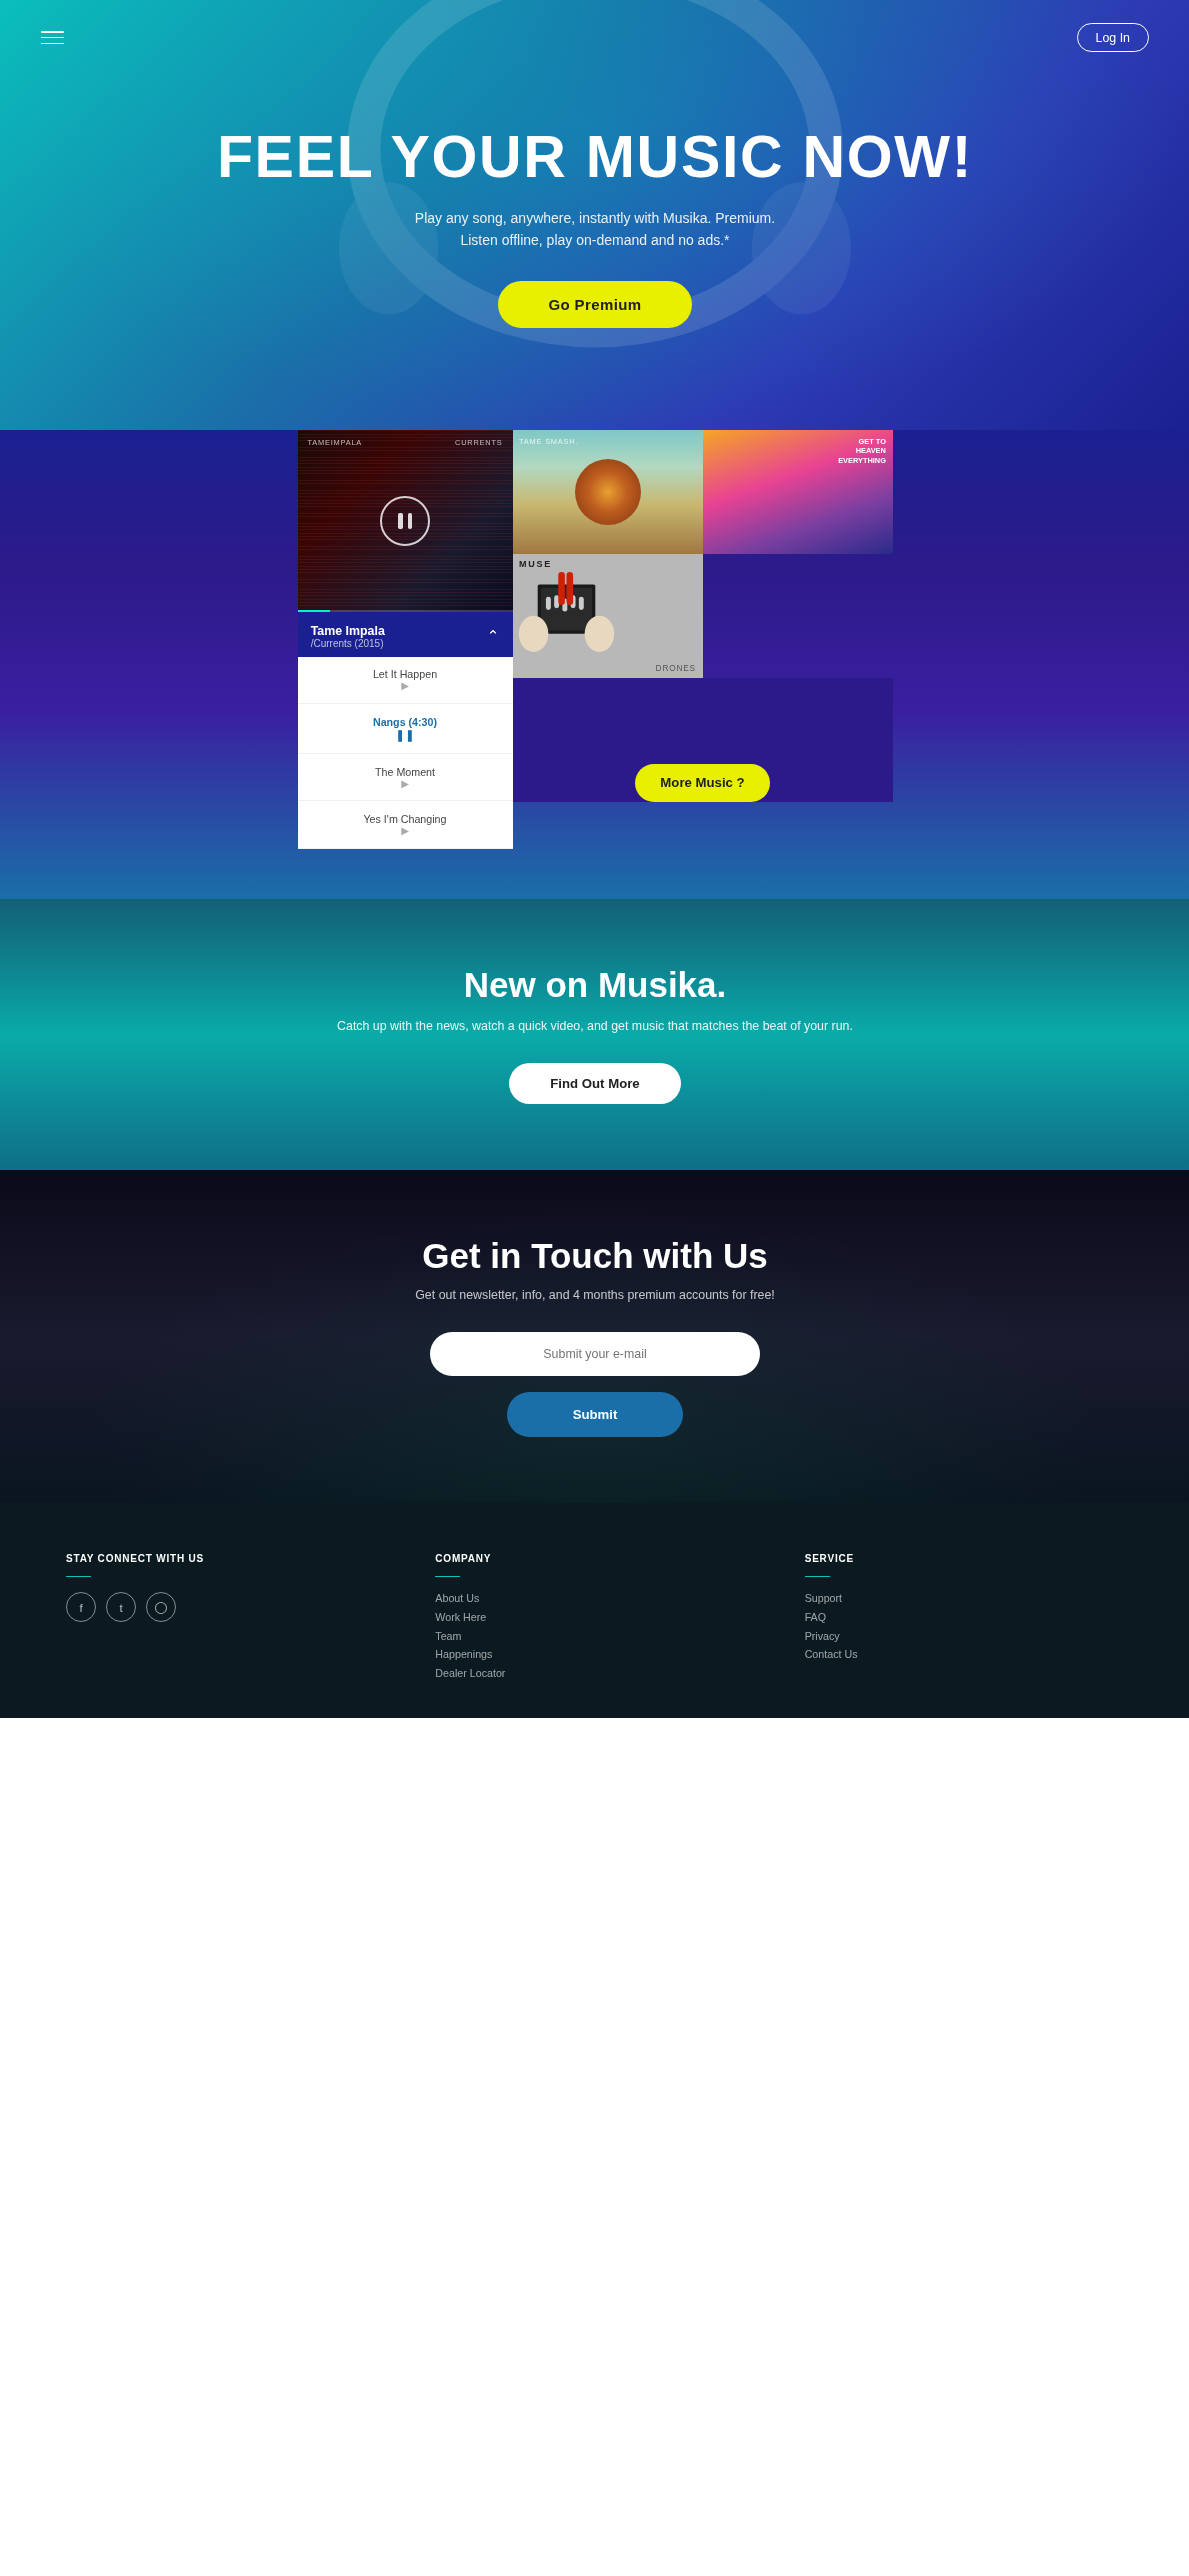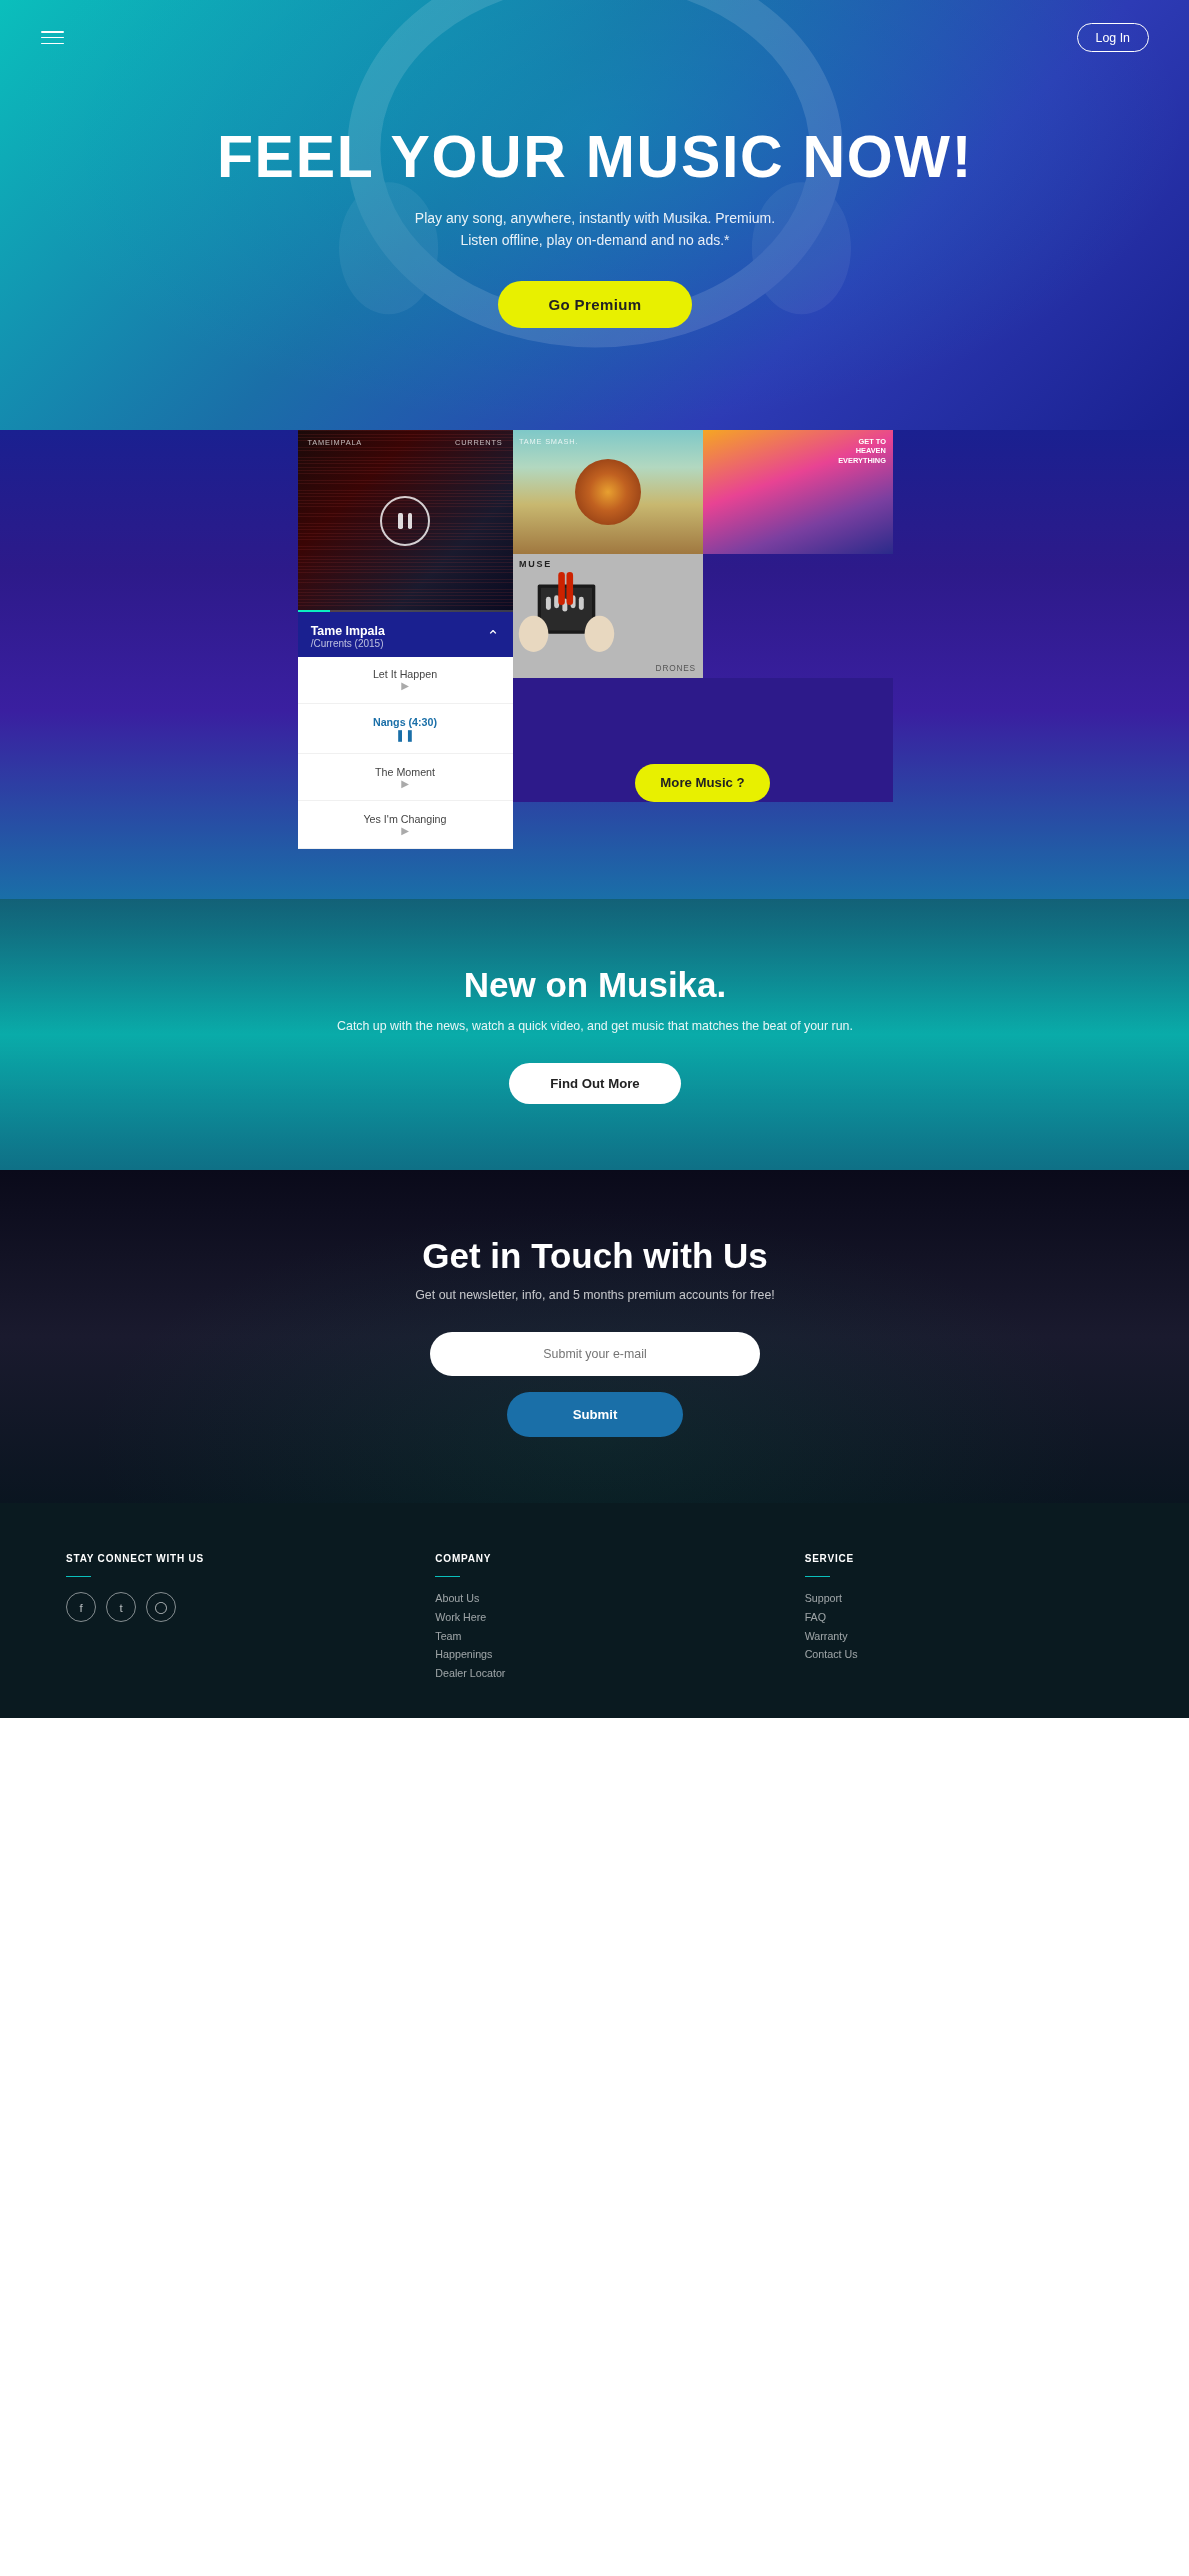--- a/index.html
+++ b/index.html
@@ -637,21 +637,21 @@
 <section class="new-section">
   <div class="new-section-bg"></div>
   <h2 class="new-title">New on Musika.</h2>
   <p class="new-subtitle">Catch up with the news, watch a quick video, and get music that matches the beat of your run.</p>
   <button class="btn-find-out">Find Out More</button>
 </section>
 
 <section class="contact-section">
   <div class="contact-bg"></div>
   <h2 class="contact-title">Get in Touch with Us</h2>
-  <p class="contact-subtitle">Get out newsletter, info, and 5 months premium accounts for free!</p>
+  <p class="contact-subtitle">Get out newsletter, info, and 4 months premium accounts for free!</p>
   <input class="email-input" type="email" placeholder="Submit your e-mail" style="">
   <button class="btn-submit">Submit</button>
 </section>
 
 <footer class="footer">
 
   <div class="footer-col">
     <div class="footer-col-title">STAY CONNECT WITH US</div>
     <div class="footer-col-line"></div>
     <div class="footer-social">
@@ -669,18 +669,18 @@
     <a class="footer-link">Team</a>
     <a class="footer-link">Happenings</a>
     <a class="footer-link">Dealer Locator</a>
   </div>
 
   <div class="footer-col">
     <div class="footer-col-title">SERVICE</div>
     <div class="footer-col-line"></div>
     <a class="footer-link">Support</a>
     <a class="footer-link">FAQ</a>
-    <a class="footer-link">Warranty</a>
+    <a class="footer-link">Privacy</a>
     <a class="footer-link">Contact Us</a>
   </div>
 
 </footer>
 
 
 </body></html>

